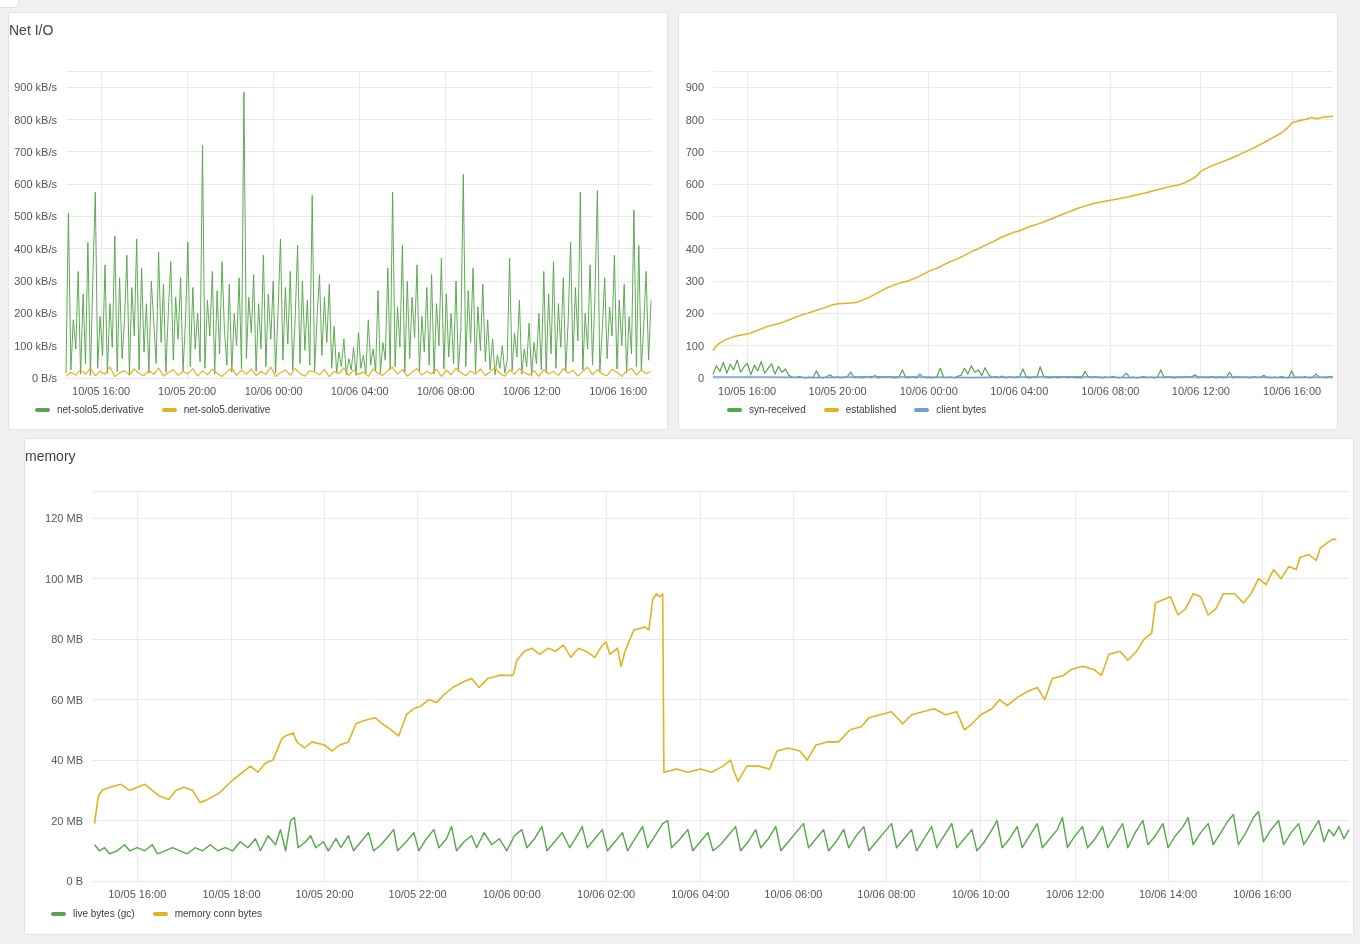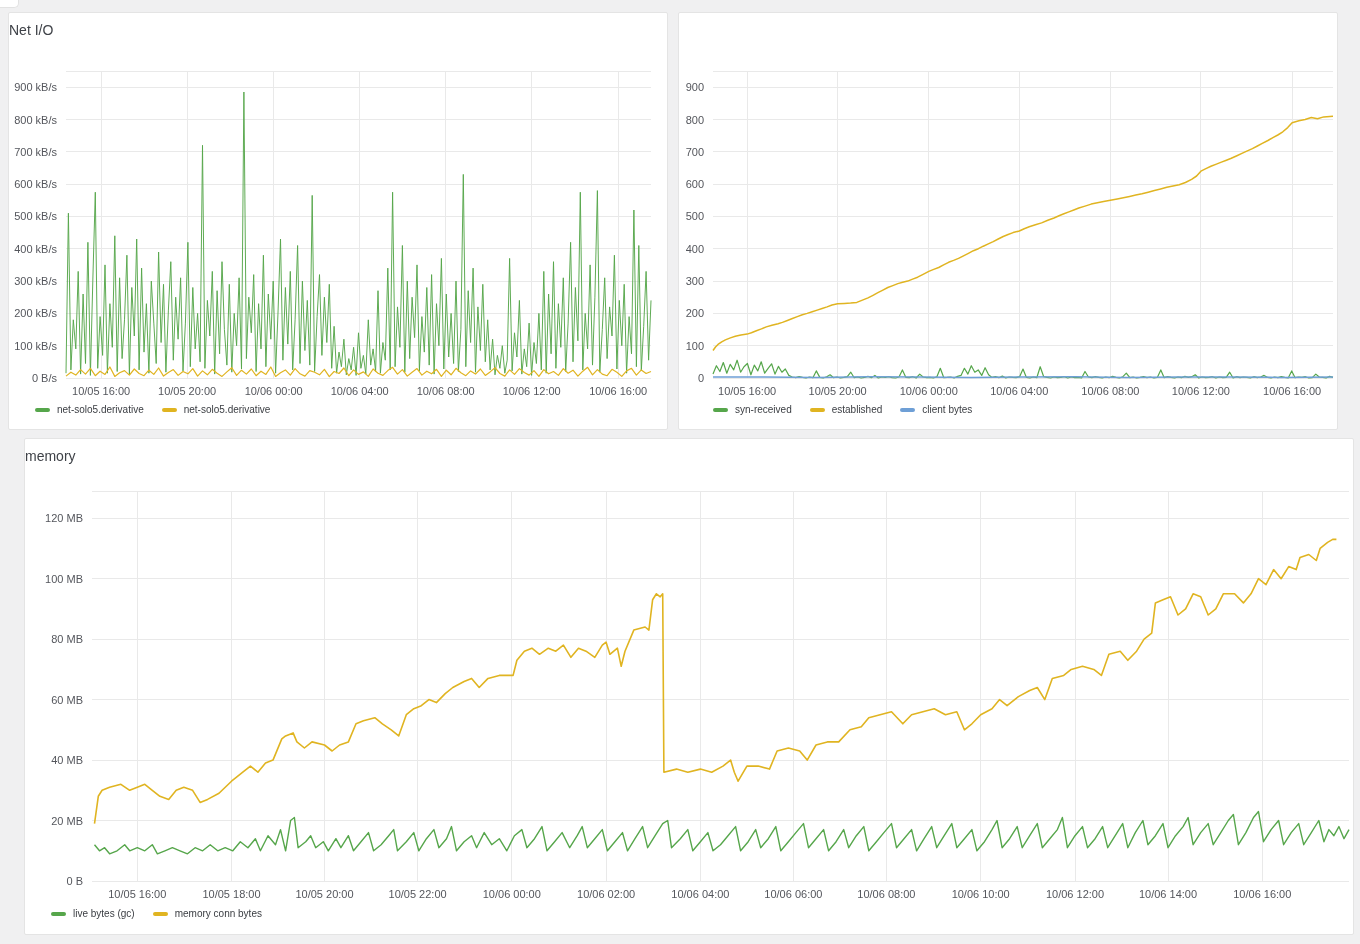--- a/index.html
+++ b/index.html
@@ -26,21 +26,21 @@
   svg{display:block;}
   .grid{stroke:#e9e9e9;stroke-width:1;shape-rendering:crispEdges;}
   .tick{font-family:"Liberation Sans","DejaVu Sans",sans-serif;font-size:11px;fill:#54565c;}
   .legend{
     position:absolute;display:flex;gap:18px;align-items:flex-end;
     font-size:10px;color:#3a3d42;z-index:2;white-space:nowrap;
   }
   .legend-item{display:inline-flex;align-items:center;gap:7px;cursor:pointer;}
   .swatch{width:15px;height:4px;border-radius:2px;display:inline-block;}
   .lg-netio{left:26px;top:391px;}
-  .lg-tcp{left:34px;top:391px;}
+  .lg-tcp{left:48px;top:391px;}
   .lg-memory{left:26px;top:469px;}
 </style>
 </head>
 <body>
 
 <div class="notch"></div>
 
 <div class="panel" style="left:8px;top:12px;width:660px;height:418px;">
   <h2 class="panel-title">Net I/O</h2>
   <div class="chart">

